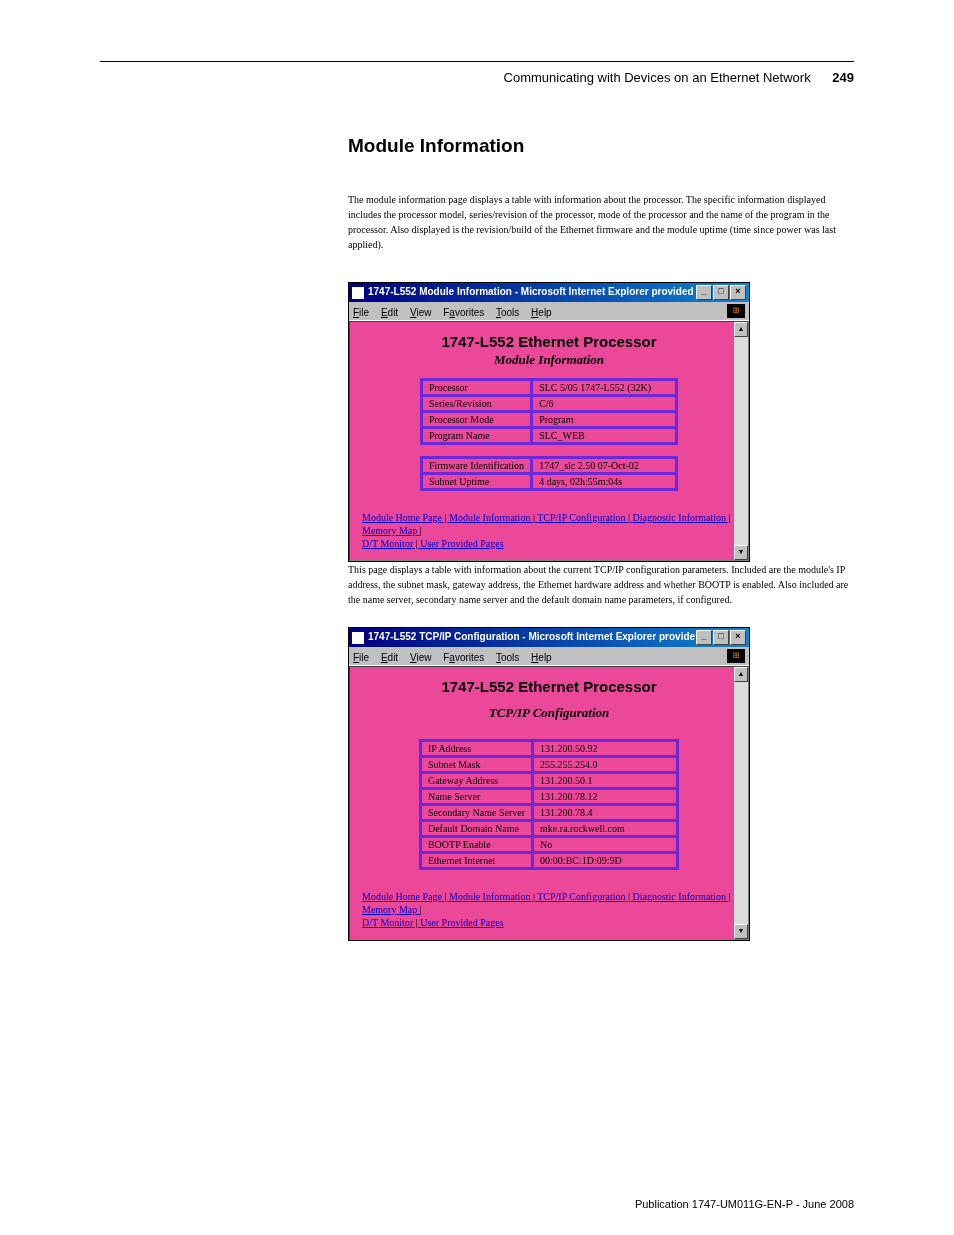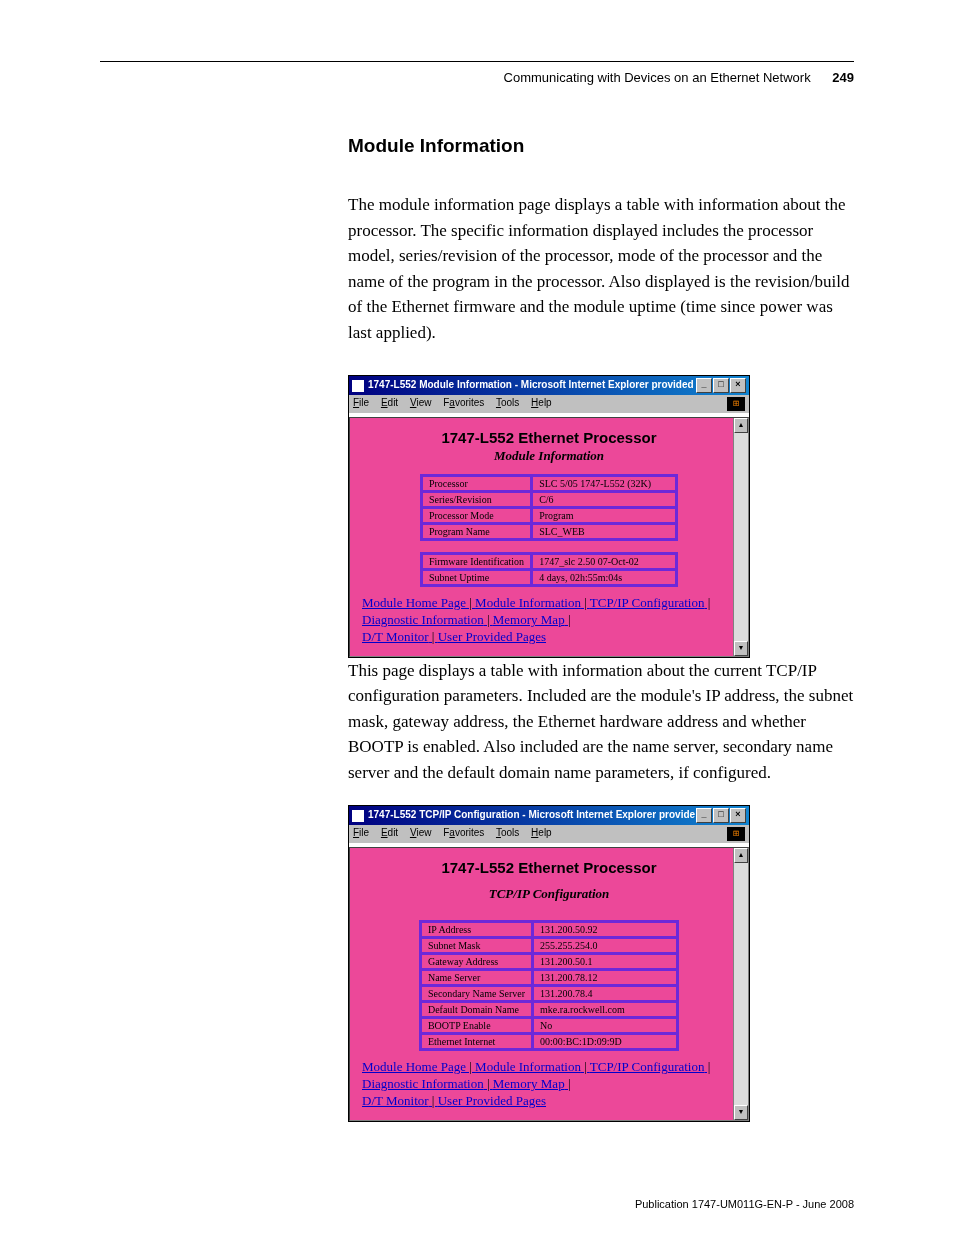--- a/index.html
+++ b/index.html
@@ -42,21 +42,21 @@
     font-family: Arial, Helvetica, sans-serif;
     font-weight: bold;
     font-size: 19px;
     margin: 0 0 35px 0;
   }
   .section-heading.tcpip {
     margin-top: 65px;
     margin-bottom: 35px;
   }
   .body-text {
-    font-size: 17px;
+    font-size: 10px;
     line-height: 1.5;
     margin: 0 0 20px 0;
   }
   .screenshot-window {
     margin-top: 30px;
     width: 400px;
     border: 1px solid #000;
     background: #c0c0c0;
     font-family: "MS Sans Serif", Arial, sans-serif;
     font-size: 10px;
@@ -100,22 +100,22 @@
     line-height: 10px;
     text-align: center;
     font-weight: bold;
   }
   .menubar {
     background: #c0c0c0;
     padding: 2px 4px;
     font-size: 10px;
     display: flex;
     justify-content: space-between;
-    align-items: flex-start;
-    border-bottom: 4px solid #ffffff;
+    align-items: flex-end;
+    border-bottom: 1px solid #ffffff;
   }
   .menubar .menus span {
     margin-right: 9px;
   }
   .menubar .menus span u {
     text-decoration: underline;
   }
   .menubar .logo-box {
     width: 18px;
     height: 14px;
@@ -184,24 +184,24 @@
     white-space: nowrap;
   }
   .info-table td:first-child { min-width: 85px; }
   .info-table td:last-child { min-width: 130px; }
   .spacer-row td {
     height: 9px;
     border: none;
   }
   .links-row {
     font-family: 'Times New Roman', serif;
-    font-size: 13px;
+    font-size: 10px;
     color: #0000cc;
     text-decoration: underline;
-    margin-top: 8px;
+    margin-top: 20px;
     line-height: 1.3;
   }
   .links-row .sep {
     color: #000;
     text-decoration: none;
   }
   .footer-text {
     position: absolute;
     bottom: 25px;
     right: 100px;

